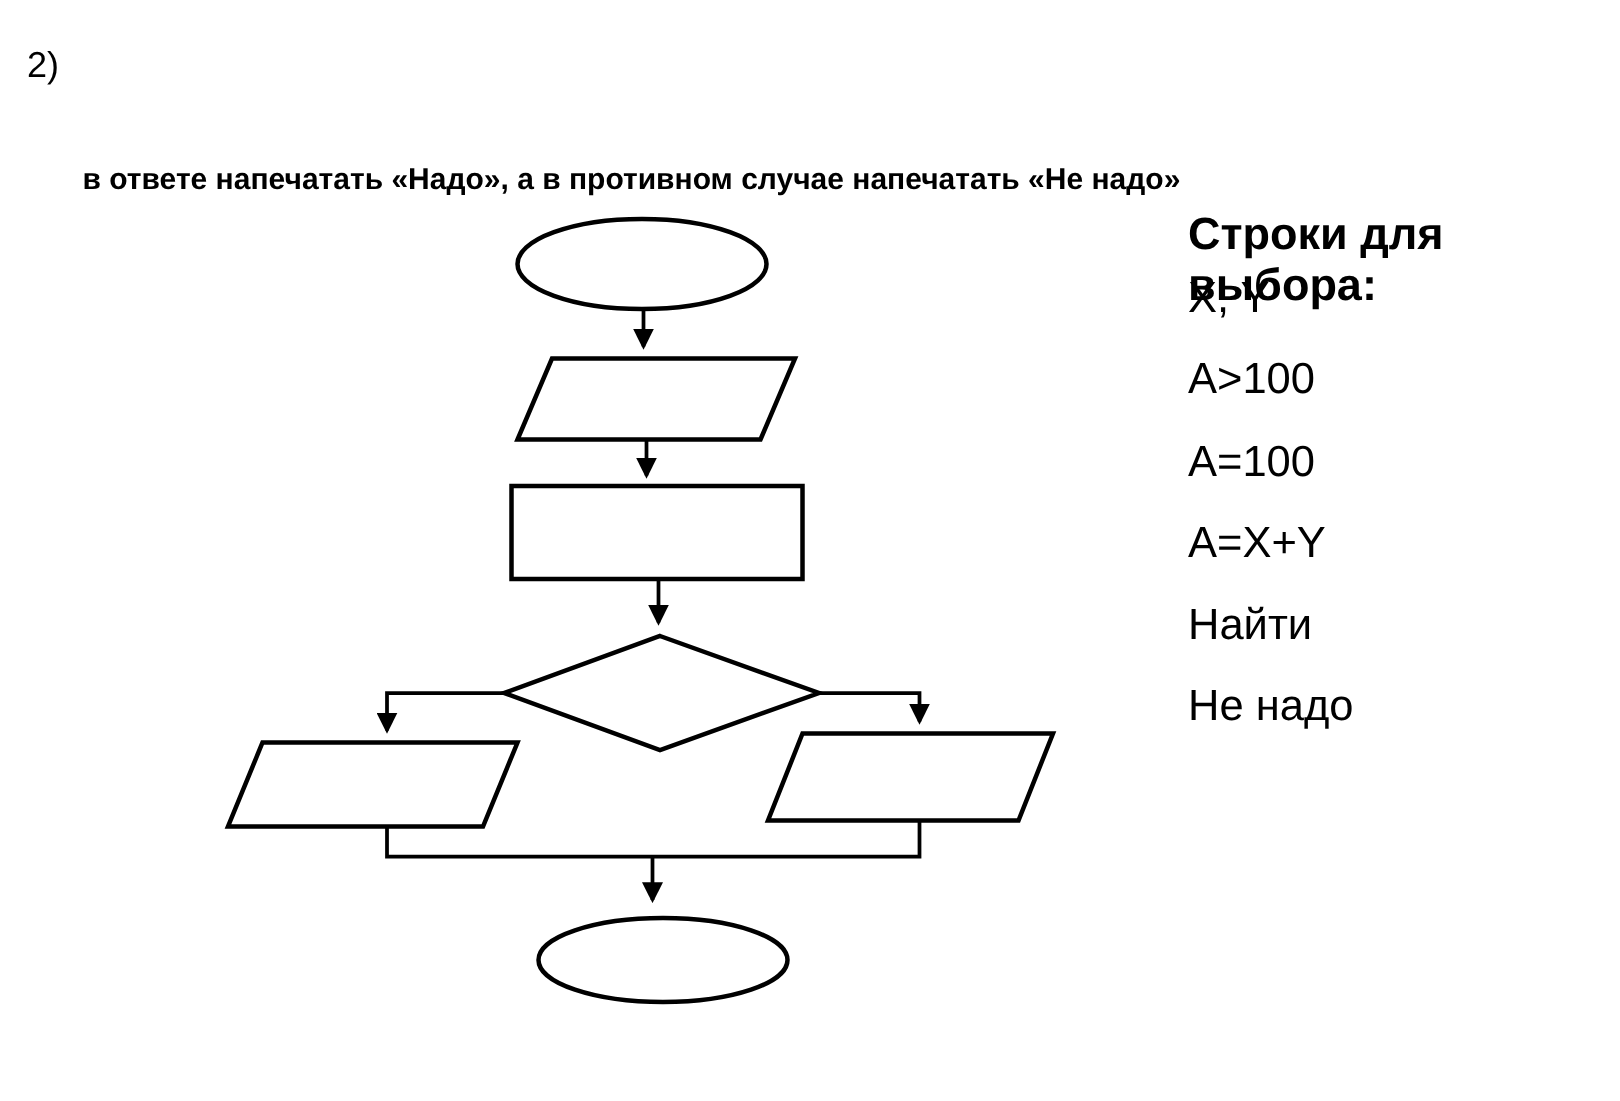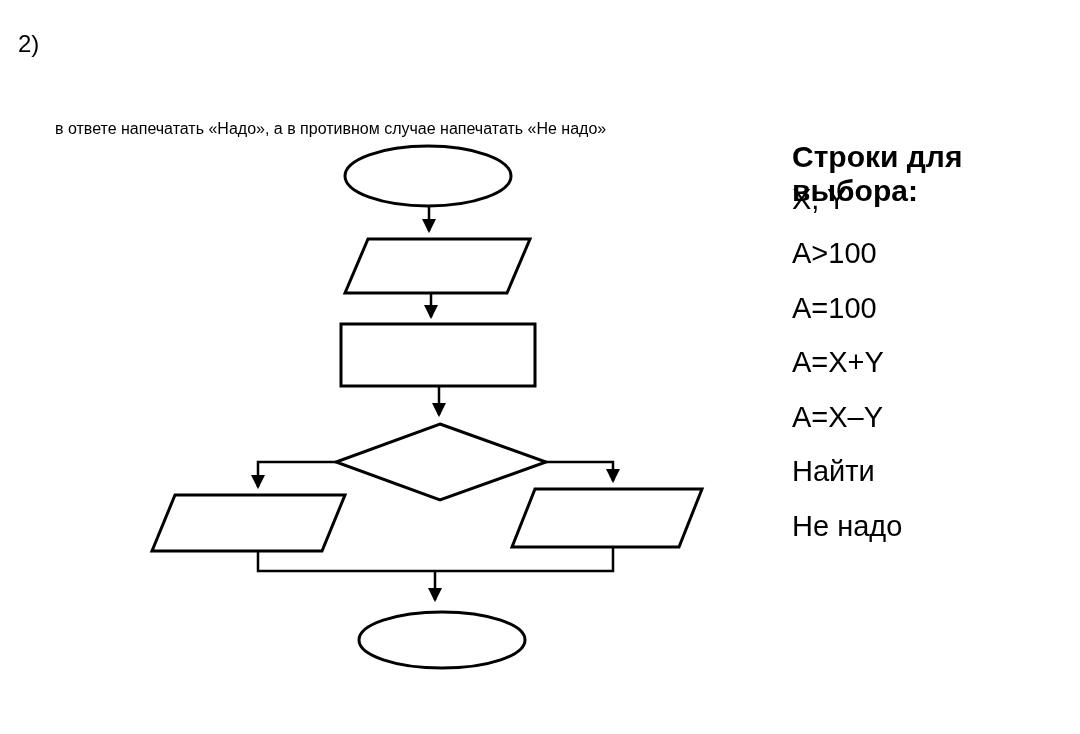--- a/index.html
+++ b/index.html
@@ -10,21 +10,21 @@
     height: 734px;
     background: #ffffff;
     color: #000000;
     font-family: "Liberation Sans", sans-serif;
     overflow: hidden;
   }
   .abs { position: absolute; white-space: nowrap; }
   .task-number { left: 18px; top: 30px; font-size: 24px; }
   .task-title  { left: 55px; top: 30px; font-size: 24px; font-weight: bold; }
   .task-line1  { left: 55px; top: 73px;  font-size: 24px; }
-  .task-line2  { left: 55px; top: 120px; font-size: 16px; }
+  .task-line2  { left: 55px; top: 109px; font-size: 20px; font-weight: bold; }
   .flowchart-svg { position: absolute; left: 0; top: 0; }
   .flow-shape { fill: #ffffff; stroke: #000000; stroke-width: 3; }
   .flow-line  { fill: none; stroke: #000000; stroke-width: 2.5; }
   .options-panel { position: absolute; left: 792px; top: 140px; width: 285px; }
   .options-heading { font-size: 30px; font-weight: bold; height: 32px; }
   .option-item { height: 54.5px; display: flex; align-items: center; font-size: 29px; }
 </style>
 </head>
 <body>
 
@@ -69,19 +69,18 @@
     <ellipse class="flow-shape" cx="442" cy="640" rx="83" ry="28"></ellipse>
   </svg>
 
   <div class="options-panel">
     <div class="options-heading">Строки для выбора:</div>
     <div class="options-list">
       <div class="option-item">X, Y</div>
       <div class="option-item">A&gt;100</div>
       <div class="option-item">A=100</div>
       <div class="option-item">A=X+Y</div>
-      <div class="option-item">A=X–Y</div>
       <div class="option-item">Найти</div>
       <div class="option-item">Не надо</div>
     </div>
   </div>
 
 </div>
 
 </body></html>

